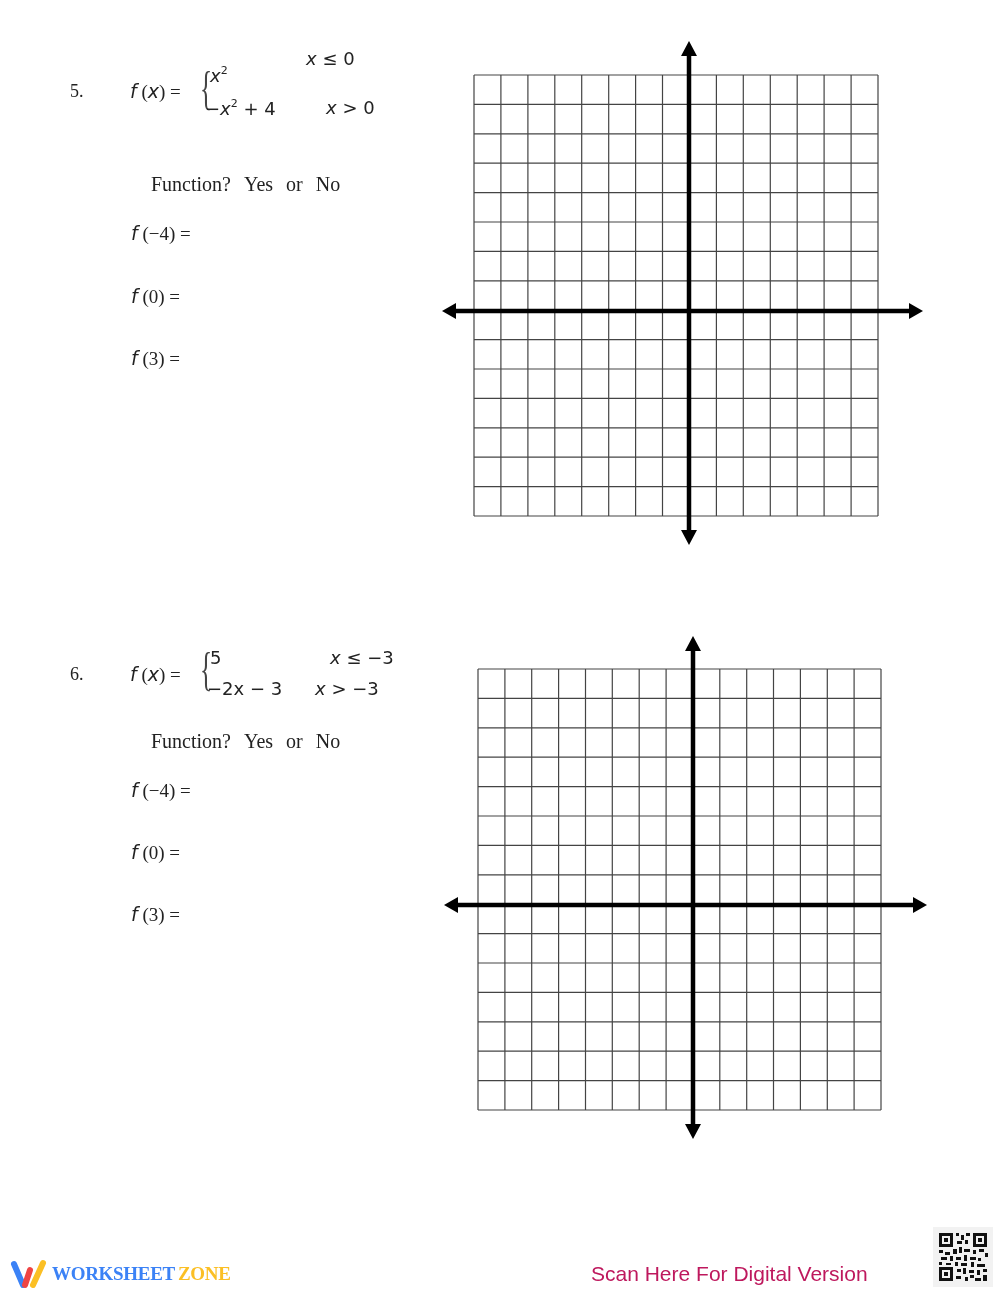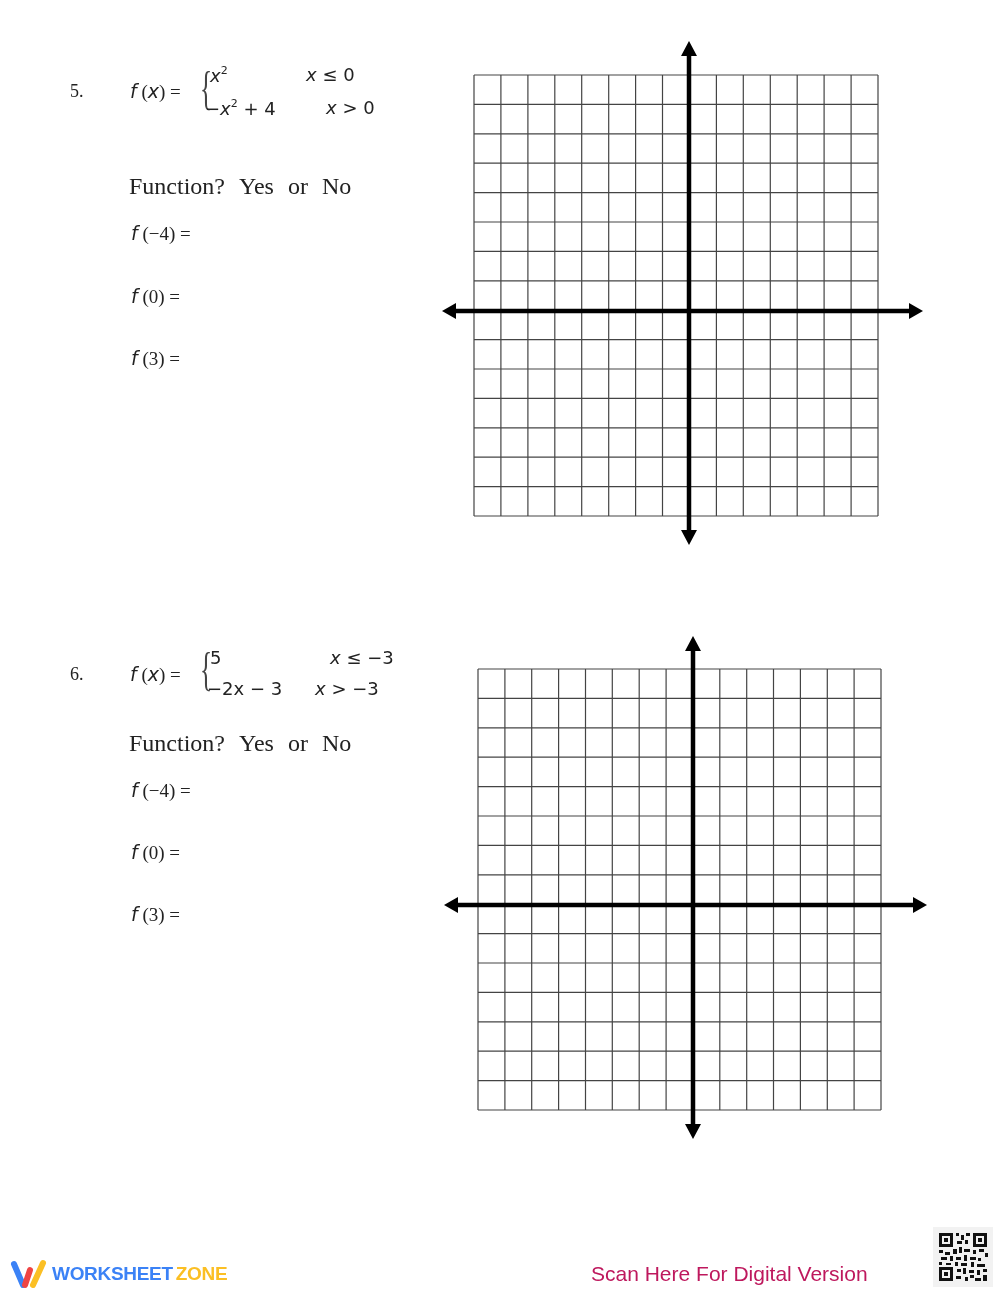--- a/index.html
+++ b/index.html
@@ -7,42 +7,42 @@
   .abs { position: absolute; }
   .serif { font-family: "Liberation Serif", "DejaVu Serif", serif; }
   .sans { font-family: "DejaVu Sans", "Liberation Sans", sans-serif; text-align: right; }
   .qnum { font-size: 18px; }
   .fx { font-size: 19px; white-space: nowrap; }
   .fx i { font-style: italic; }
   .brace { font-size: 46px; font-weight: 200; line-height: 1; transform: scaleX(0.55); transform-origin: left center; color: #444; }
   .piece { font-size: 18px; white-space: nowrap; font-family: "DejaVu Sans", sans-serif; text-align: right; }
   .piece i { font-style: italic; }
   sup { font-size: 11px; vertical-align: 8px; }
-  .fnq { font-size: 24px; white-space: nowrap; }
+  .fnq { font-size: 20px; white-space: nowrap; margin-left: 22px; }
   .eval { font-size: 19px; white-space: nowrap; }
   .eval i { font-style: italic; }
   .grid-svg { position: absolute; left: 0; top: 0; }
-  .brand { font-family: Liberation Sans, sans-serif; font-weight: bold; font-size: 19px; letter-spacing: -0.3px; }
+  .brand { font-family: Liberation Serif, serif; font-weight: bold; font-size: 19px; letter-spacing: -0.3px; }
   .scan { font-family: Liberation Sans, sans-serif; font-size: 21px; color: #be185d; }
 </style>
 </head>
 <body>
 
 <div>
   <span class="abs serif qnum" style="left:70px; top:81px;">5.</span>
 
   <div class="abs fx sans" style="left:130px; top:80px;">
     <i>f</i><span class="serif"> (</span><i>x</i><span class="serif">) =</span>
   </div>
   <div class="abs brace serif" style="left:200px; top:66px;">{</div>
 
   <div class="abs piece" style="left:210px; top:64px;">
     <i>x</i><sup>2</sup><span></span>
   </div>
-  <div class="abs piece" style="left:306px; top:64px;">
+  <div class="abs piece" style="left:306px; top:48px;">
     <i>x</i><span> ≤ </span><span>0</span>
   </div>
 
   <div class="abs piece" style="left:205px; top:97px;">
     <i>−x</i><sup>2</sup><span> + 4</span>
   </div>
   <div class="abs piece" style="left:326px; top:97px;">
     <i>x</i><span> &gt; </span><span>0</span>
   </div>
 

